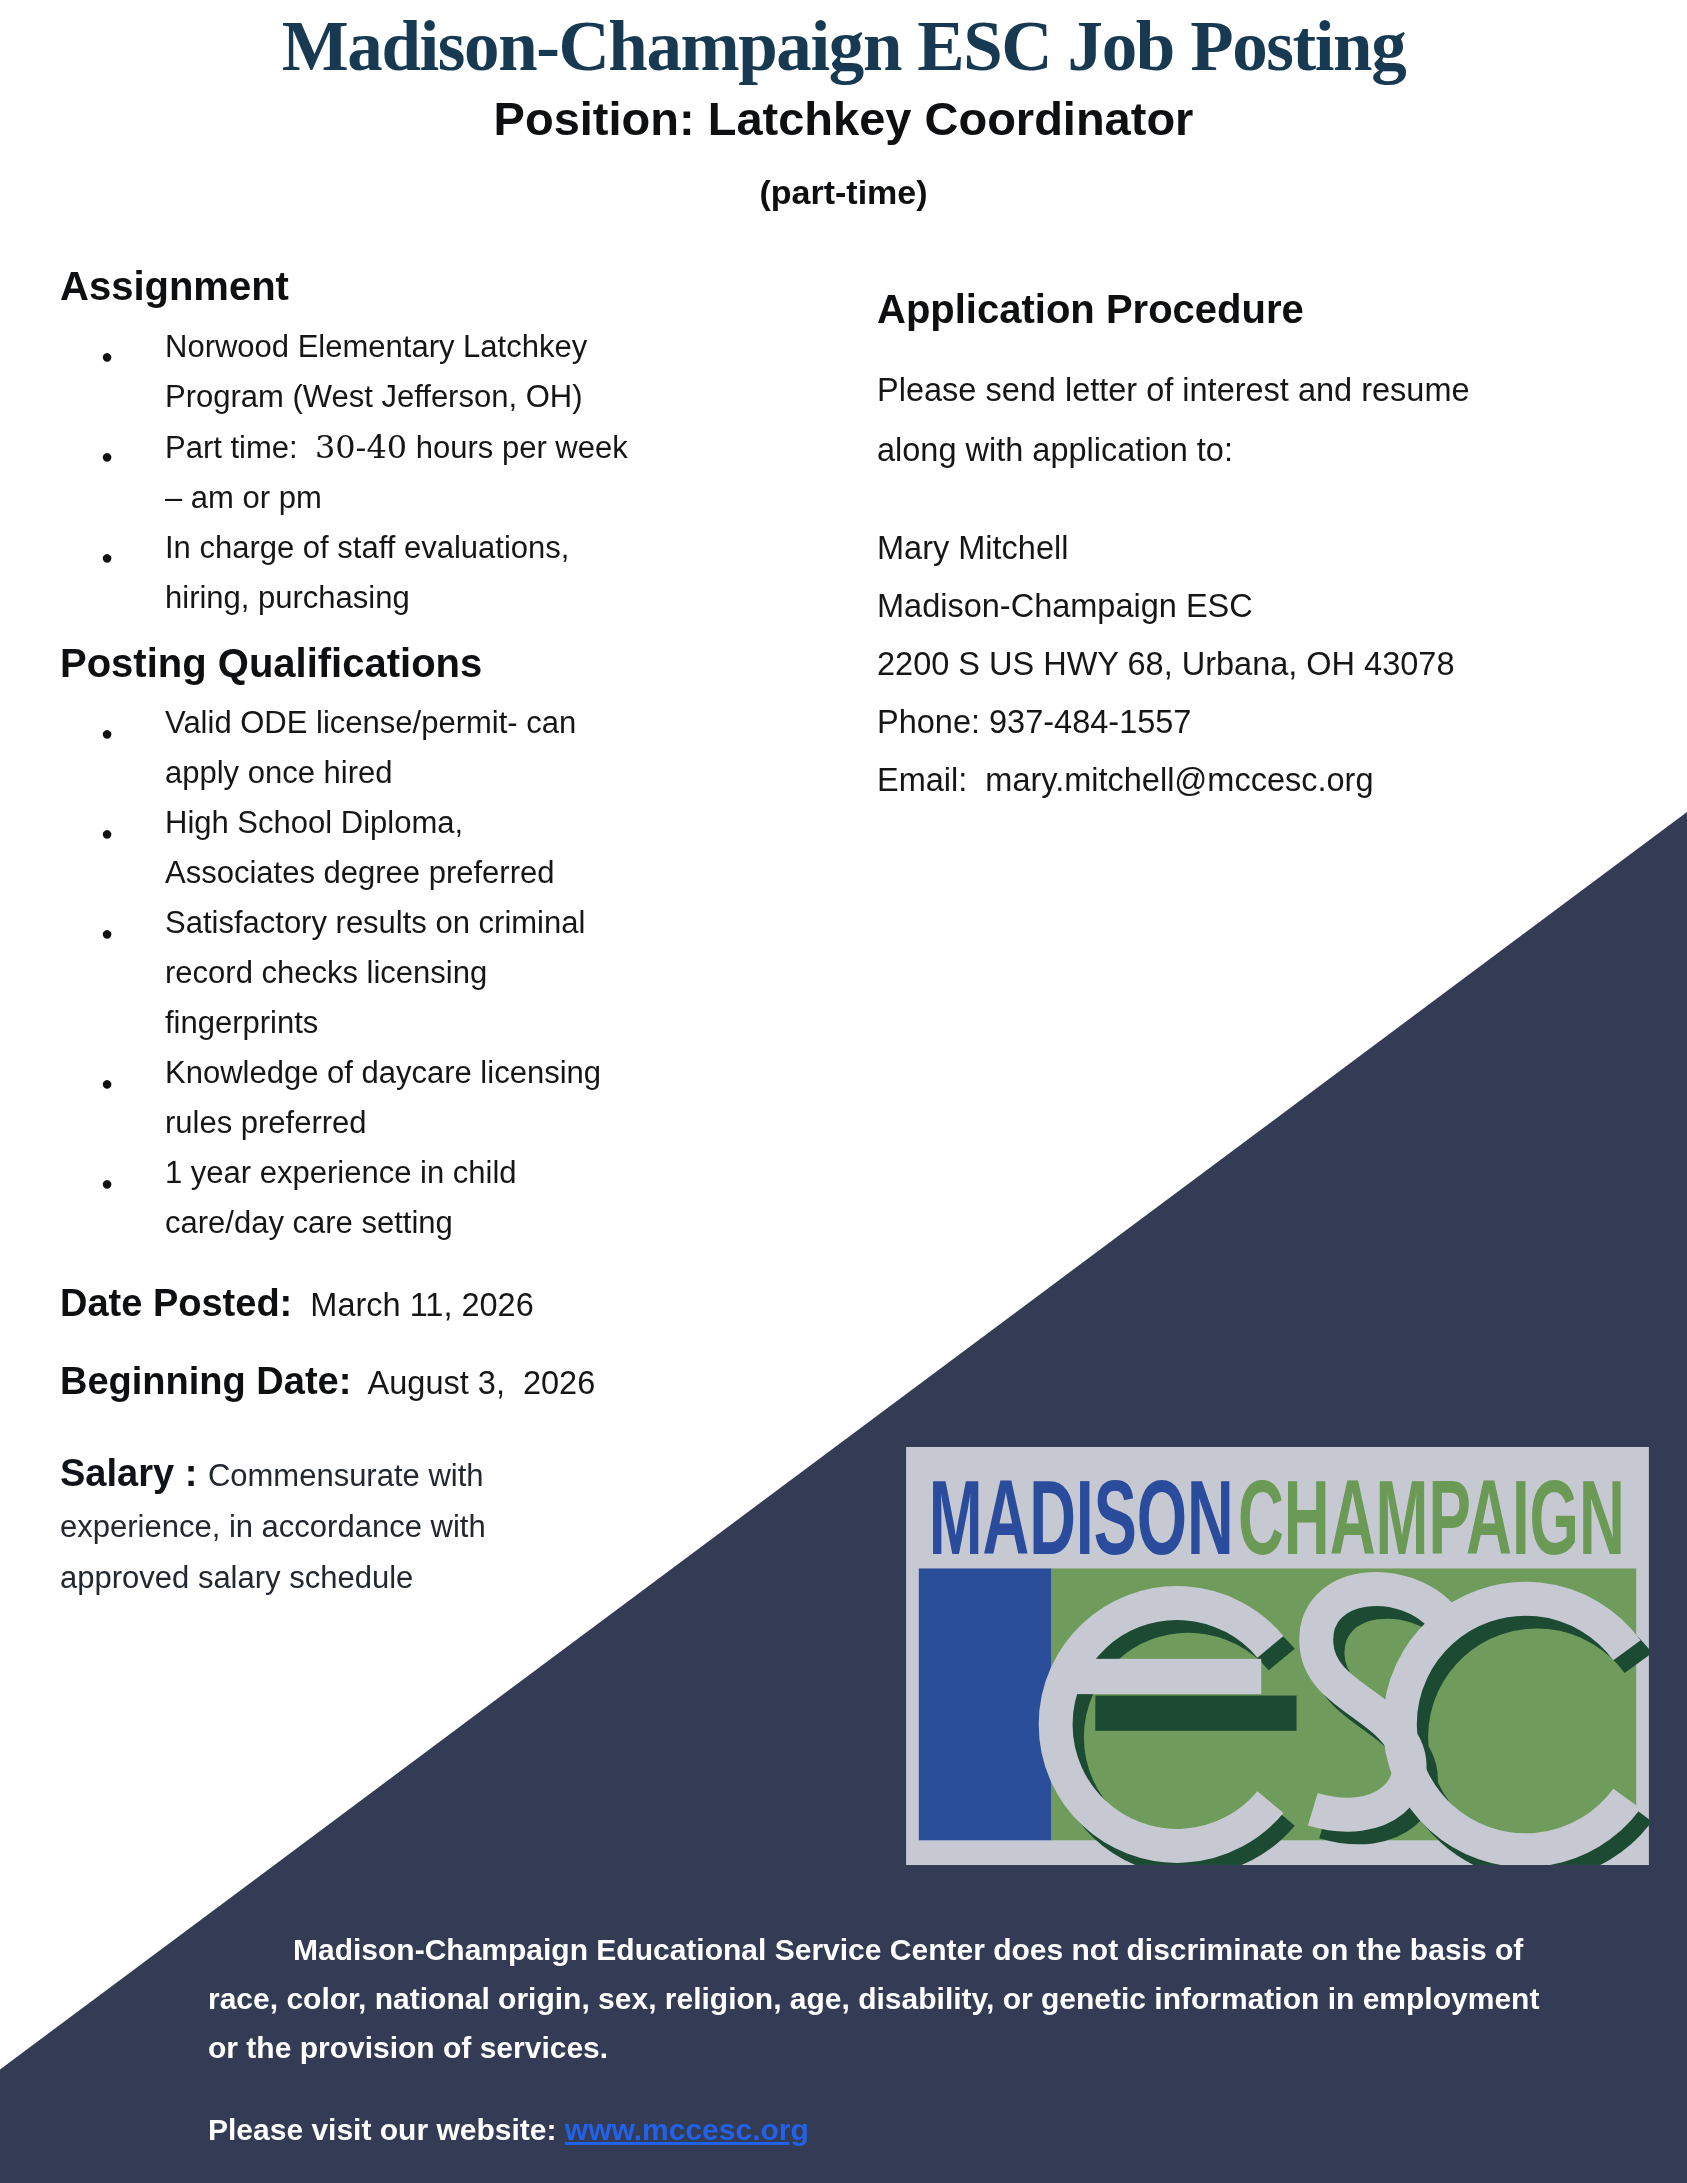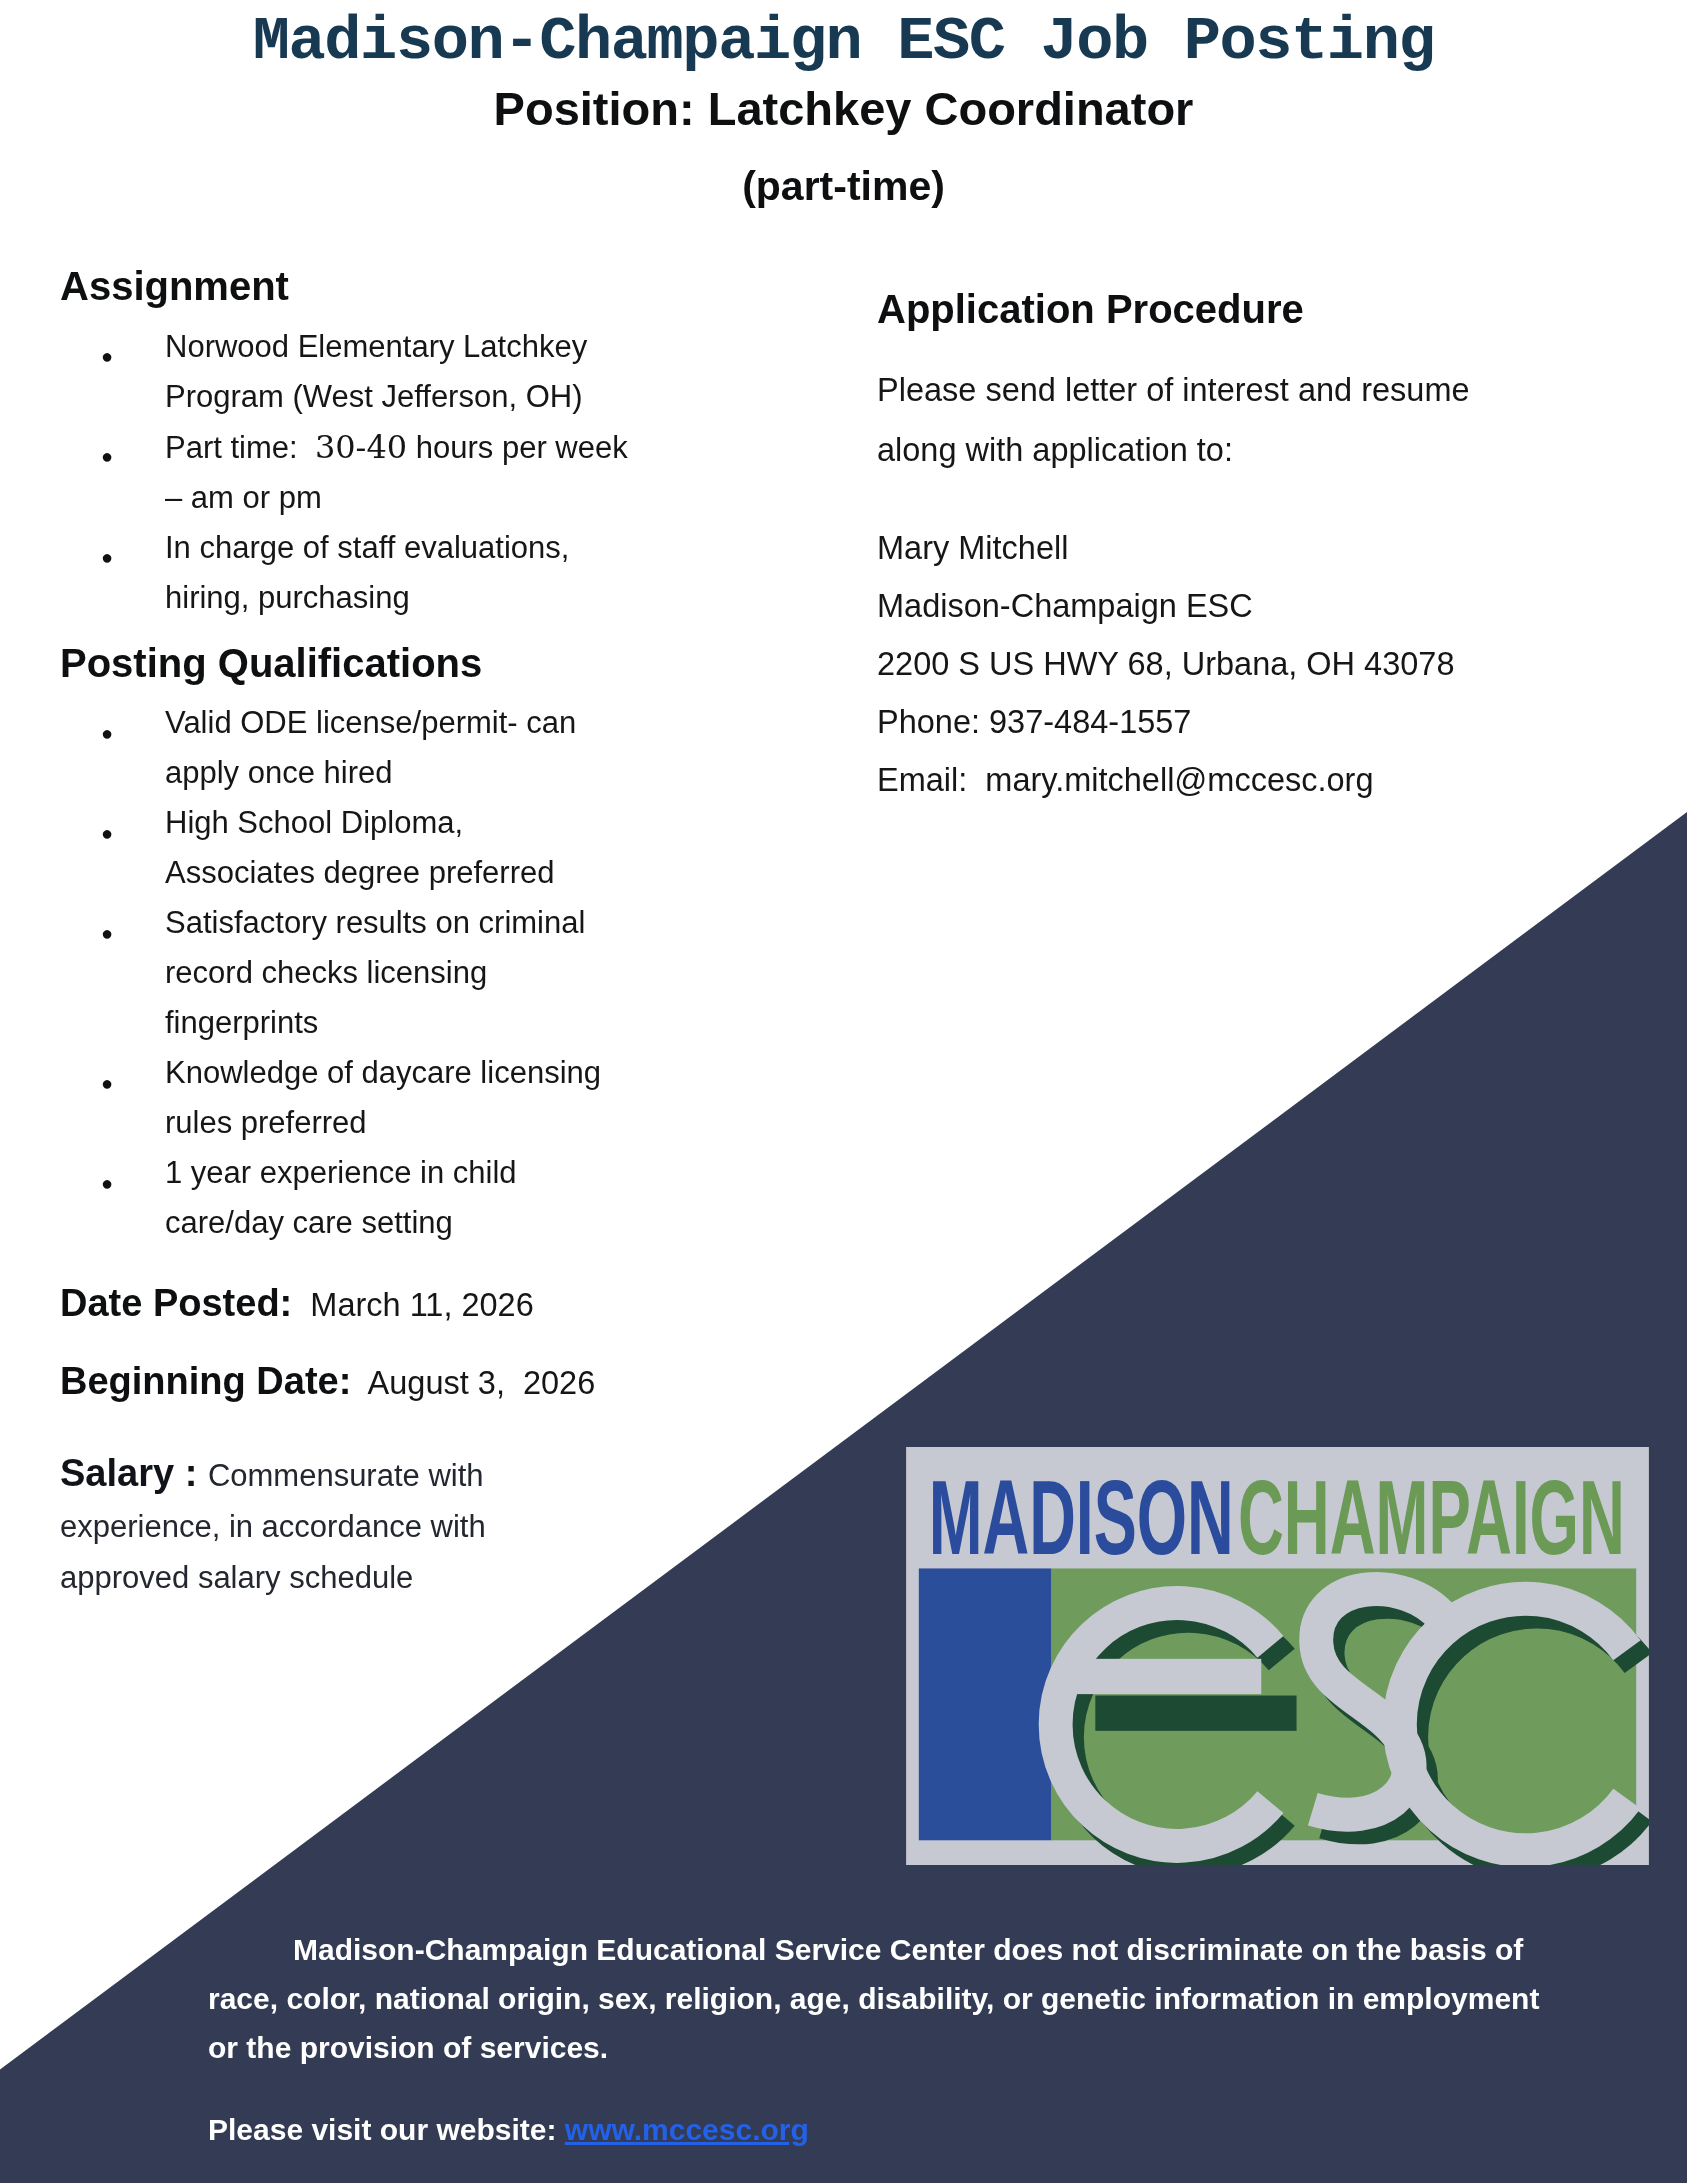--- a/index.html
+++ b/index.html
@@ -20,28 +20,28 @@
     position: absolute; inset: 0;
     background: #333c54;
     clip-path: polygon(0 94.8%, 100% 37.2%, 100% 100%, 0 100%);
     z-index: 1;
   }
 
   
   .header { position: absolute; top: 0; left: 0; width: 100%; text-align: center; z-index: 2; }
   .title {
     margin-top: 5.7px;
-    font-family: Liberation Mono, monospace;
+    font-family: Liberation Serif, serif;
     font-weight: bold;
-    font-size: 62px;
+    font-size: 71px;
     letter-spacing: -1.4px;
     color: #173a52;
   }
   .position-line { margin-top: 4.2px; font-size: 47px; font-weight: bold; color: #0e0f10; }
-  .part-time { margin-top: 27px; font-size: 41px; font-weight: bold; color: #0e0f10; }
+  .part-time { margin-top: 27px; font-size: 34px; font-weight: bold; color: #0e0f10; }
 
   
   .left-col  { position: absolute; left: 60px;  top: 263px; width: 749px; z-index: 2; }
   .right-col { position: absolute; left: 877px; top: 286px; width: 819px; z-index: 2; }
 
   .section-heading { font-size: 40px; line-height: 1.15; font-weight: bold; color: #0e0f10; }
   .mq-heading { margin-top: 17px; }
 
   ul.bullets { list-style: none; margin-top: 12.7px; }
   ul.bullets li {

